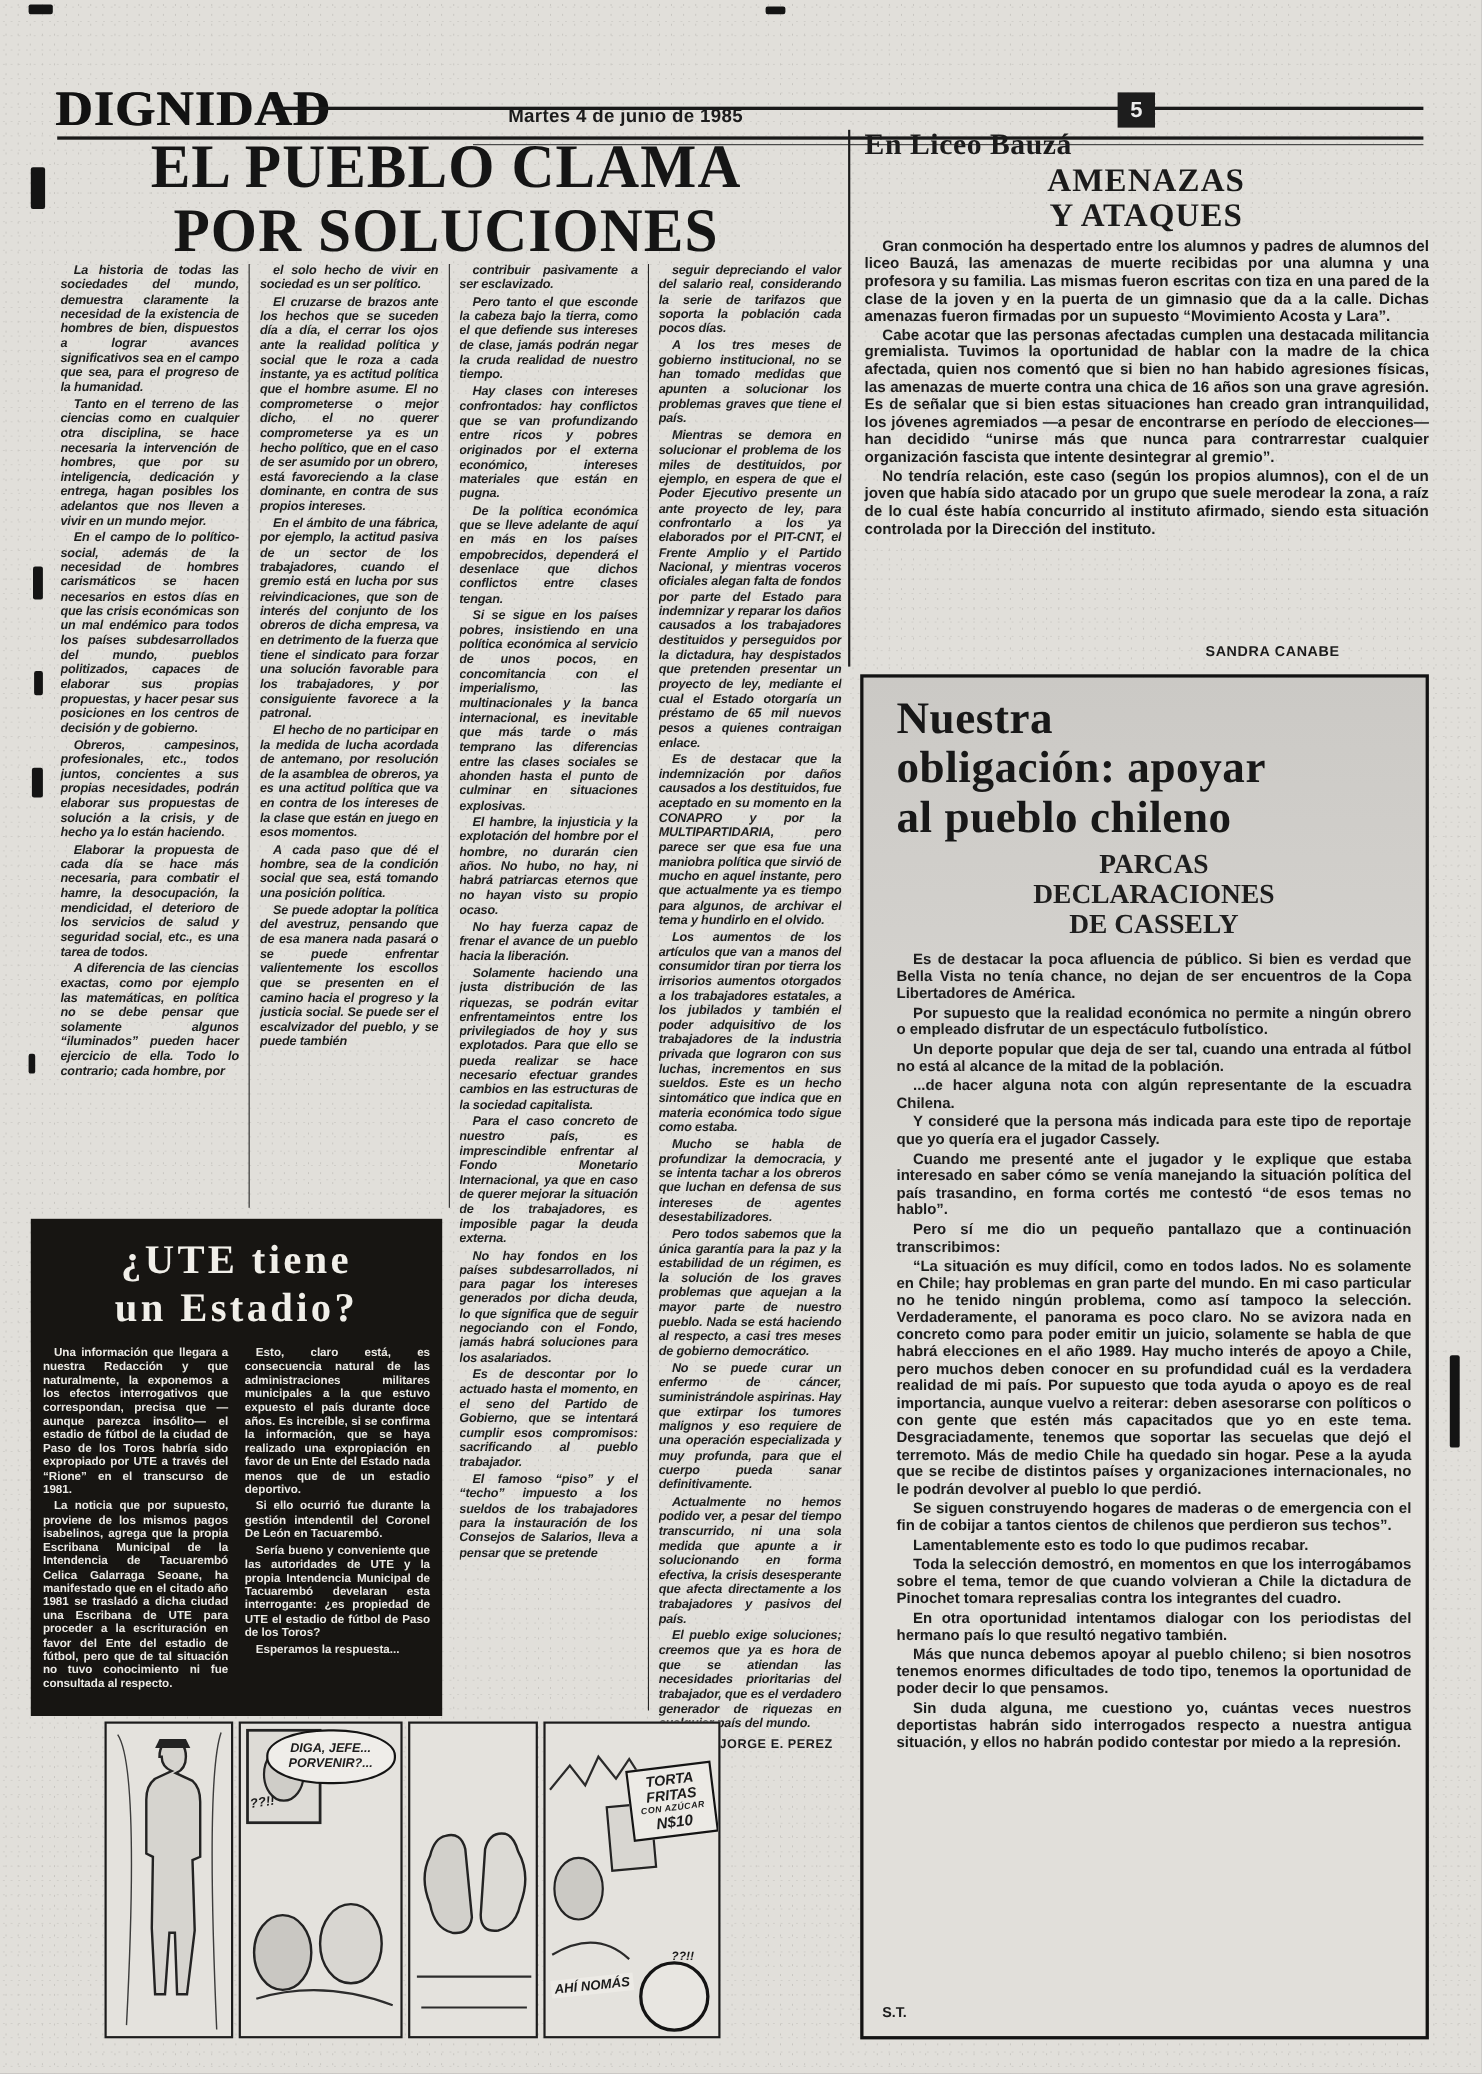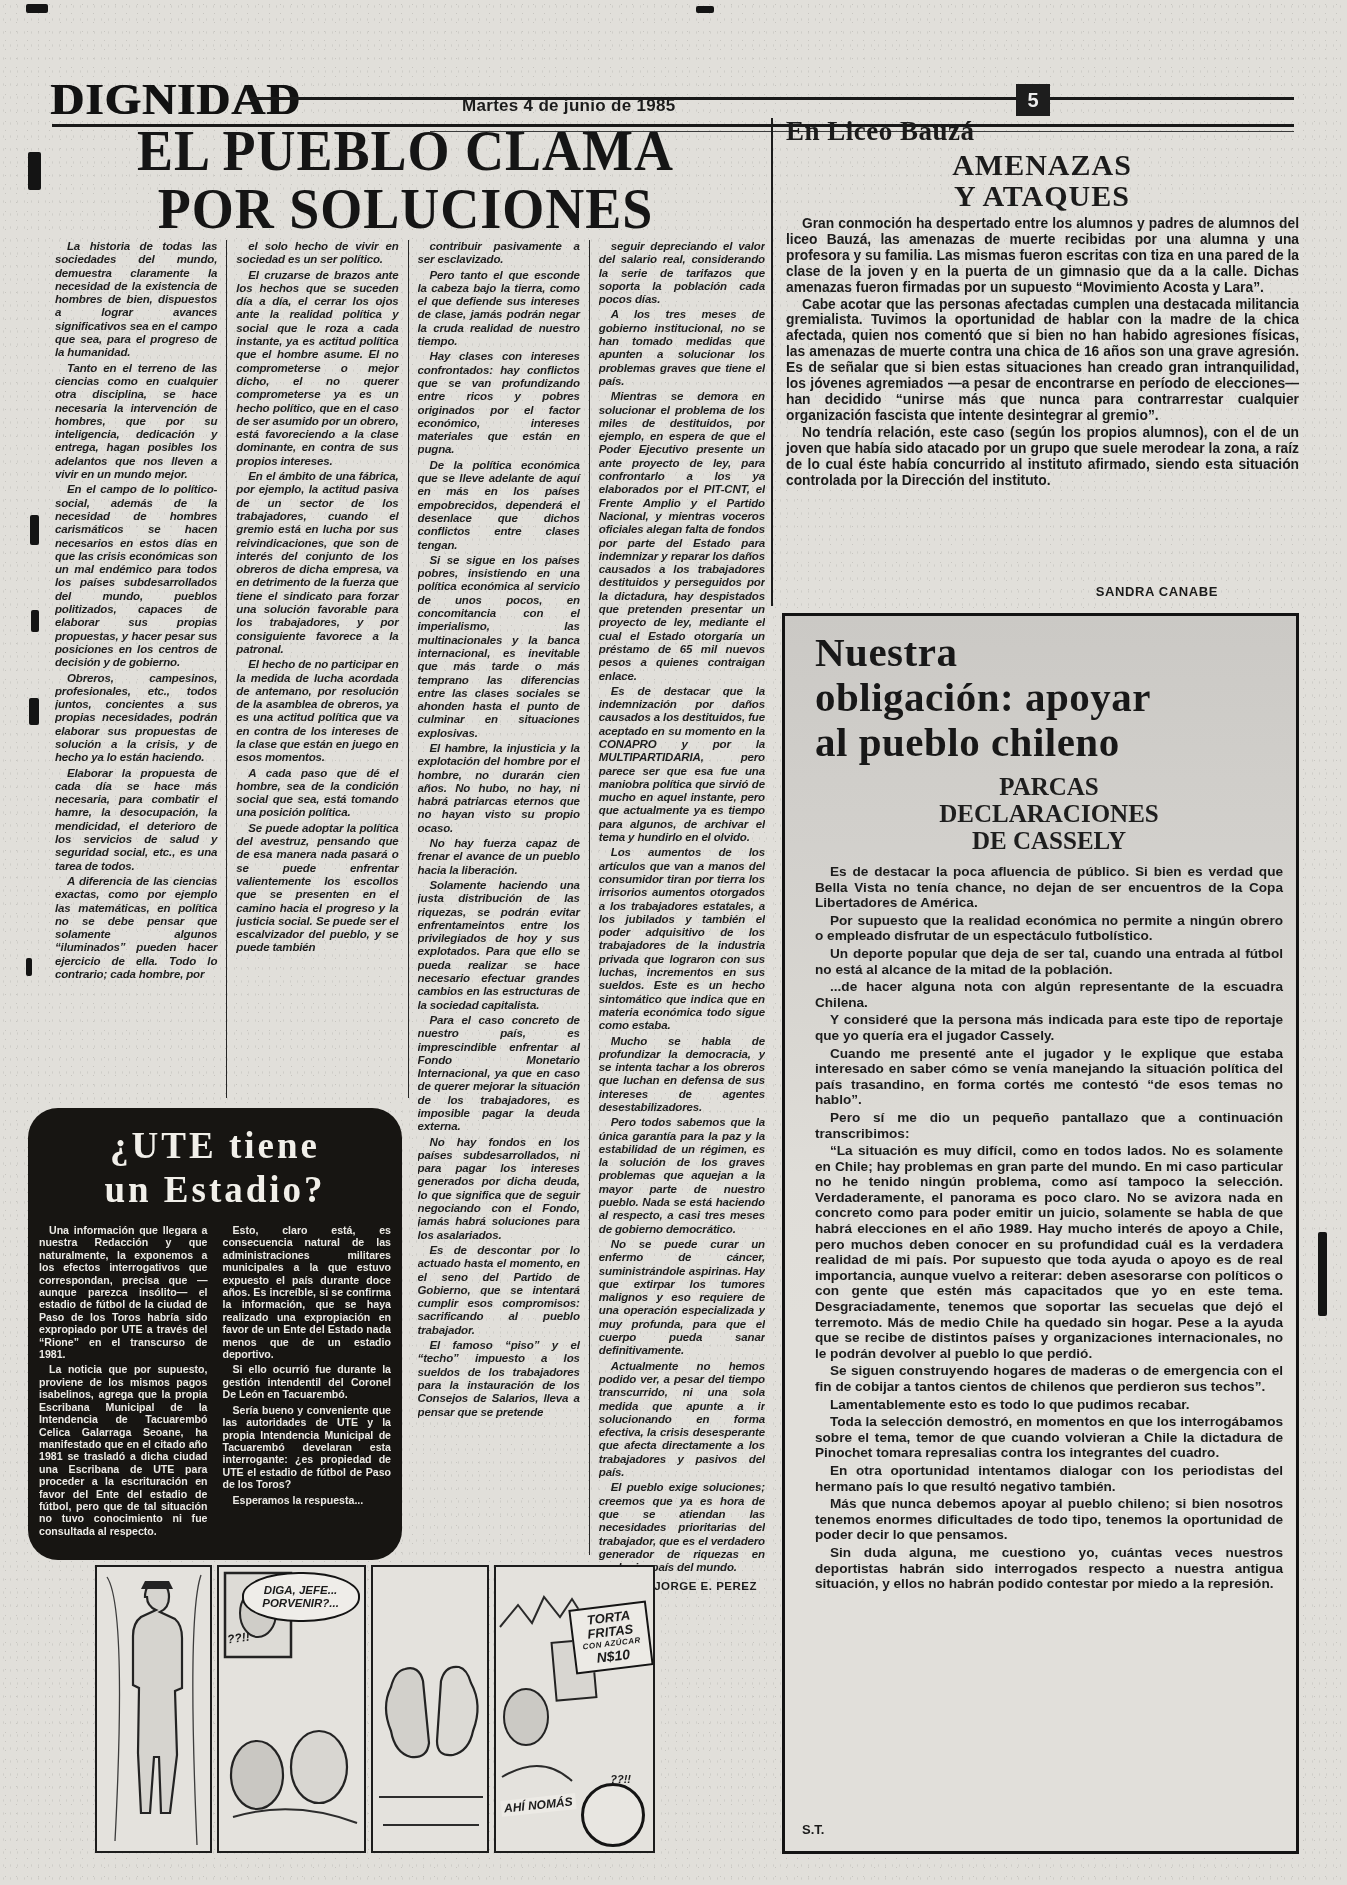--- a/index.html
+++ b/index.html
@@ -66,21 +66,21 @@
                 line-height:45px; color:#181818; letter-spacing:.5px; }
   .chile-sub { text-align:center; font-family:"Liberation Serif",serif; font-weight:900;
                font-size:25px; line-height:27px; margin-top:8px; color:#1e1e1e; }
   .chile-body { margin-top:10px; }
   .chile-body p { font-size:13.6px; line-height:15.6px; font-weight:700; text-align:justify;
                   text-indent:15px; margin-bottom:2px; }
   .chile-byline { position:absolute; left:17px; bottom:14px; font-weight:900; font-size:13px; }
 
   
   .ute-box { left:28px; top:1108px; width:374px; height:452px; background:#171512;
-             color:#edebe6; padding:16px 11px 10px;border-radius:30px; }
+             color:#edebe6; padding:16px 11px 10px; }
   .ute-head { text-align:center; font-family:"Liberation Serif",serif; font-weight:900;
               font-size:37px; line-height:44px; letter-spacing:3px; color:#f1efe9; }
   .ute-cols { display:flex; gap:15px; margin-top:12px; }
   .ute-col { width:50%; }
   .ute-col p { font-size:10.6px; line-height:12.4px; font-weight:700; text-align:justify;
                text-indent:10px; margin-bottom:3px; color:#eceae5; }
 
   
   .comic { left:95px; top:1565px; width:560px; height:288px; display:flex; gap:5px; }
   .panel { border:2px solid #1c1c1c; background:#e4e2dd; position:relative; overflow:hidden; }
@@ -149,21 +149,21 @@
         <p>el solo hecho de vivir en sociedad es un ser político.</p>
         <p>El cruzarse de brazos ante los hechos que se suceden día a día, el cerrar los ojos ante la realidad política y social que le roza a cada instante, ya es actitud política que el hombre asume. El no comprometerse o mejor dicho, el no querer comprometerse ya es un hecho político, que en el caso de ser asumido por un obrero, está favoreciendo a la clase dominante, en contra de sus propios intereses.</p>
         <p>En el ámbito de una fábrica, por ejemplo, la actitud pasiva de un sector de los trabajadores, cuando el gremio está en lucha por sus reivindicaciones, que son de interés del conjunto de los obreros de dicha empresa, va en detrimento de la fuerza que tiene el sindicato para forzar una solución favorable para los trabajadores, y por consiguiente favorece a la patronal.</p>
         <p>El hecho de no participar en la medida de lucha acordada de antemano, por resolución de la asamblea de obreros, ya es una actitud política que va en contra de los intereses de la clase que están en juego en esos momentos.</p>
         <p>A cada paso que dé el hombre, sea de la condición social que sea, está tomando una posición política.</p>
         <p>Se puede adoptar la política del avestruz, pensando que de esa manera nada pasará o se puede enfrentar valientemente los escollos que se presenten en el camino hacia el progreso y la justicia social. Se puede ser el escalvizador del pueblo, y se puede también</p>
       </div>
     <div class="col col-3 body-sm">
         <p>contribuir pasivamente a ser esclavizado.</p>
         <p>Pero tanto el que esconde la cabeza bajo la tierra, como el que defiende sus intereses de clase, jamás podrán negar la cruda realidad de nuestro tiempo.</p>
-        <p>Hay clases con intereses confrontados: hay conflictos que se van profundizando entre ricos y pobres originados por el factor económico, intereses materiales que están en pugna.</p>
+        <p>Hay clases con intereses confrontados: hay conflictos que se van profundizando entre ricos y pobres originados por el externa económico, intereses materiales que están en pugna.</p>
         <p>De la política económica que se lleve adelante de aquí en más en los países empobrecidos, dependerá el desenlace que dichos conflictos entre clases tengan.</p>
         <p>Si se sigue en los países pobres, insistiendo en una política económica al servicio de unos pocos, en concomitancia con el imperialismo, las multinacionales y la banca internacional, es inevitable que más tarde o más temprano las diferencias entre las clases sociales se ahonden hasta el punto de culminar en situaciones explosivas.</p>
         <p>El hambre, la injusticia y la explotación del hombre por el hombre, no durarán cien años. No hubo, no hay, ni habrá patriarcas eternos que no hayan visto su propio ocaso.</p>
         <p>No hay fuerza capaz de frenar el avance de un pueblo hacia la liberación.</p>
         <p>Solamente haciendo una justa distribución de las riquezas, se podrán evitar enfrentameintos entre los privilegiados de hoy y sus explotados. Para que ello se pueda realizar se hace necesario efectuar grandes cambios en las estructuras de la sociedad capitalista.</p>
         <p>Para el caso concreto de nuestro país, es imprescindible enfrentar al Fondo Monetario Internacional, ya que en caso de querer mejorar la situación de los trabajadores, es imposible pagar la deuda externa.</p>
         <p>No hay fondos en los países subdesarrollados, ni para pagar los intereses generados por dicha deuda, lo que significa que de seguir negociando con el Fondo, jamás habrá soluciones para los asalariados.</p>
         <p>Es de descontar por lo actuado hasta el momento, en el seno del Partido de Gobierno, que se intentará cumplir esos compromisos: sacrificando al pueblo trabajador.</p>
         <p>El famoso “piso” y el “techo” impuesto a los sueldos de los trabajadores para la instauración de los Consejos de Salarios, lleva a pensar que se pretende</p>
       </div>

